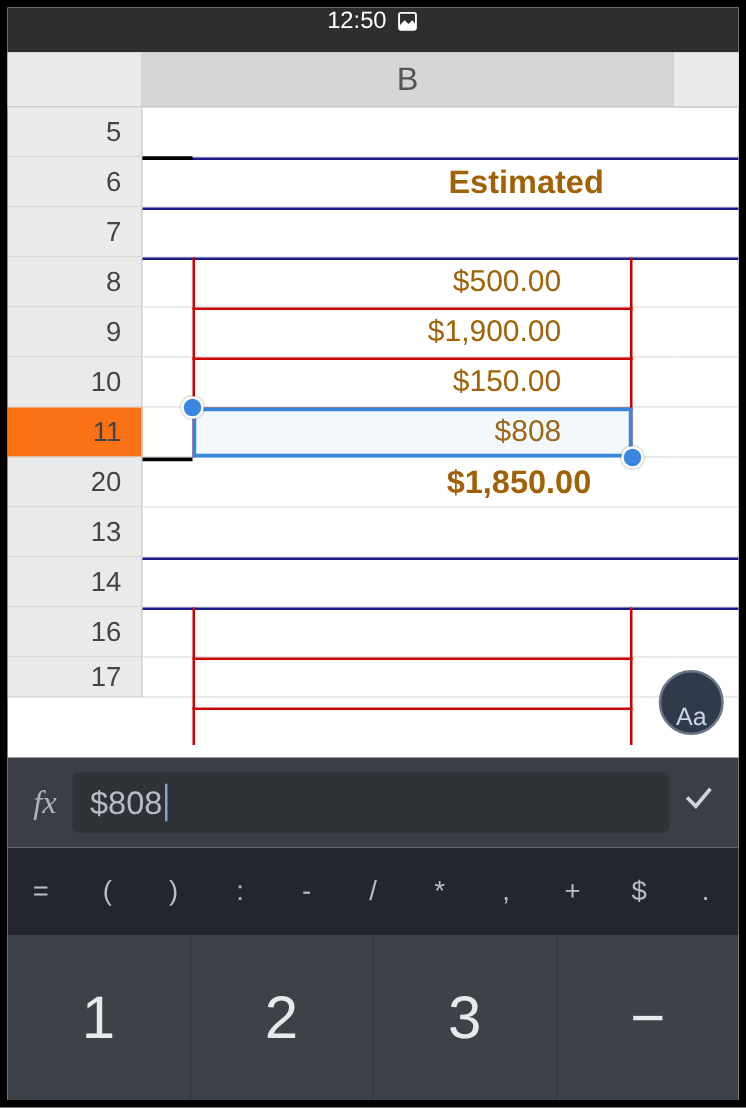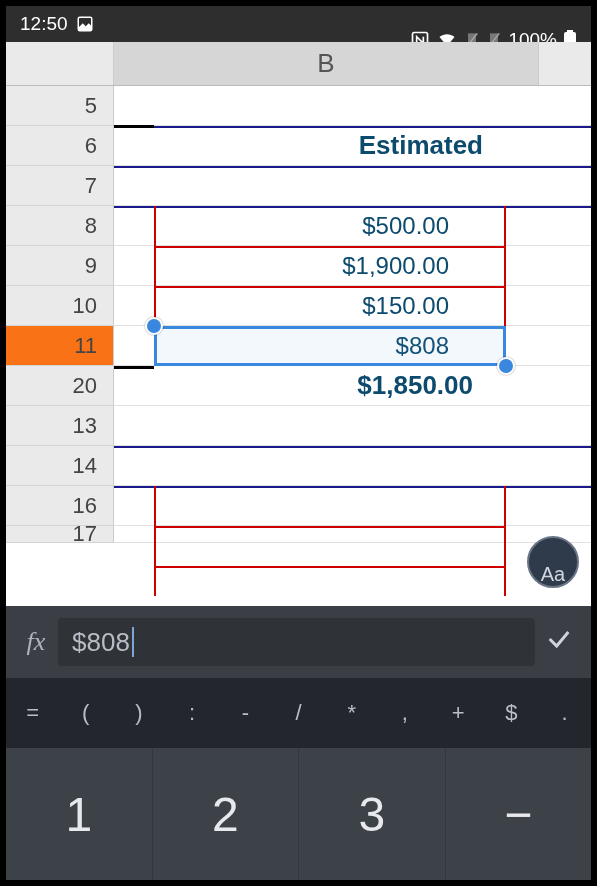--- a/index.html
+++ b/index.html
@@ -1,39 +1,39 @@
 <!DOCTYPE html>
 <html><head>
 <meta charset="utf-8">
 <style>
   * { box-sizing: border-box; margin: 0; padding: 0; }
   html, body { width: 597px; height: 886px; font-family: Arial, sans-serif; overflow: hidden; }
   body { border: 6px solid #000; position: relative; background: #fff; }
 
   
-  .status-bar { height: 36px; background: #2e2e2e; color: #fff; display: flex; align-items: center; justify-content: space-between; padding: 0 14px; font-size: 19px; }
+  .status-bar { height: 36px; background: #2e2e2e; color: #fff; display: flex; align-items: center; justify-content: space-between; padding: 0 14px; font-size: 19px; flex-direction: column; }
   .status-left { display: flex; align-items: center; gap: 8px; }
   .status-right { display: flex; align-items: center; gap: 6px; margin-top: 31px; }
   .status-right svg { display: block; }
 
   
   .col-headers { height: 44px; display: flex; background: #e6e6e6; border-bottom: 1px solid #bbb; }
   .corner { width: 108px; background: #eaeaea; border-right: 1px solid #ccc; }
   .col-B { flex: 1; display: flex; align-items: center; justify-content: center; font-size: 26px; color: #555; background: #d6d6d6; border-right: 1px solid #ccc; }
   .col-C { width: 52px; background: #eaeaea; }
 
   
   .grid { position: relative; height: 520px; overflow: hidden; }
   .row { display: flex; height: 40px; position: relative; }
   .row-head { width: 108px; background: #eaeaea; border-right: 1px solid #ccc; border-bottom: 1px solid #d4d4d4; display: flex; align-items: center; justify-content: flex-end; padding-right: 16px; font-size: 22px; color: #444; }
   .row-head.sel { background: #f97316; }
   .cell-B { flex: 1; border-bottom: 1px solid #e0e0e0; position: relative; display:flex; align-items:center; }
   .cell-C { width: 52px; border-bottom: 1px solid #e0e0e0; border-left: 0; }
 
-  .txt { position: absolute; right: 90px; font-size: 24px; color: #0c4a6e; }
+  .txt { position: absolute; right: 90px; font-size: 24px; color: #a16207; }
   .txt.bold { font-weight: bold; }
   .txt.big { font-size: 26px; }
 
   
   .overlay { position: absolute; inset: 0; pointer-events: none; }
   .line { position: absolute; background: #cc0000; }
   .line.navy { background: #1a1a8a; }
 
   
   .selection { position: absolute; border: 3px solid #3a87e0; background: rgba(100,160,230,0.08); }
@@ -160,21 +160,21 @@
   <div class="row">
       <div class="row-head">14</div>
       <div class="cell-B"></div>
       <div class="cell-C"></div>
     </div>
   <div class="row">
       <div class="row-head">16</div>
       <div class="cell-B"></div>
       <div class="cell-C"></div>
     </div>
-  <div class="row" style="height:17px">
+  <div class="row" style="height:32px">
       <div class="row-head">17</div>
       <div class="cell-B"></div>
       <div class="cell-C"></div>
     </div>
 
   <div class="overlay">
 
     <div class="line navy" style="left:108px; right:0; top:40px; height:2px"></div>
     <div class="line navy" style="left:108px; right:0; top:80px; height:2px"></div>
     <div class="line navy" style="left:108px; right:0; top:120px; height:2px"></div>

